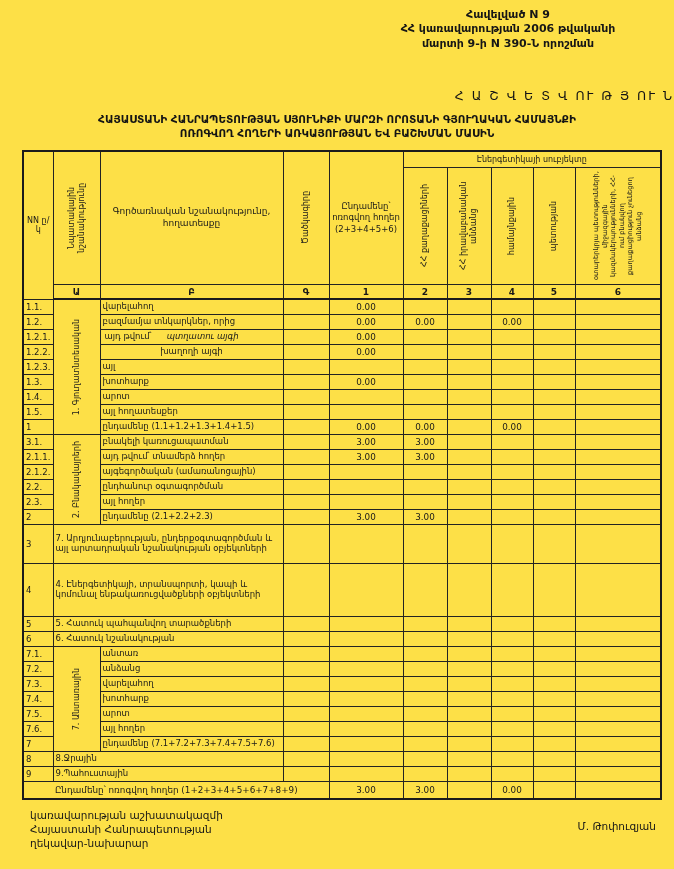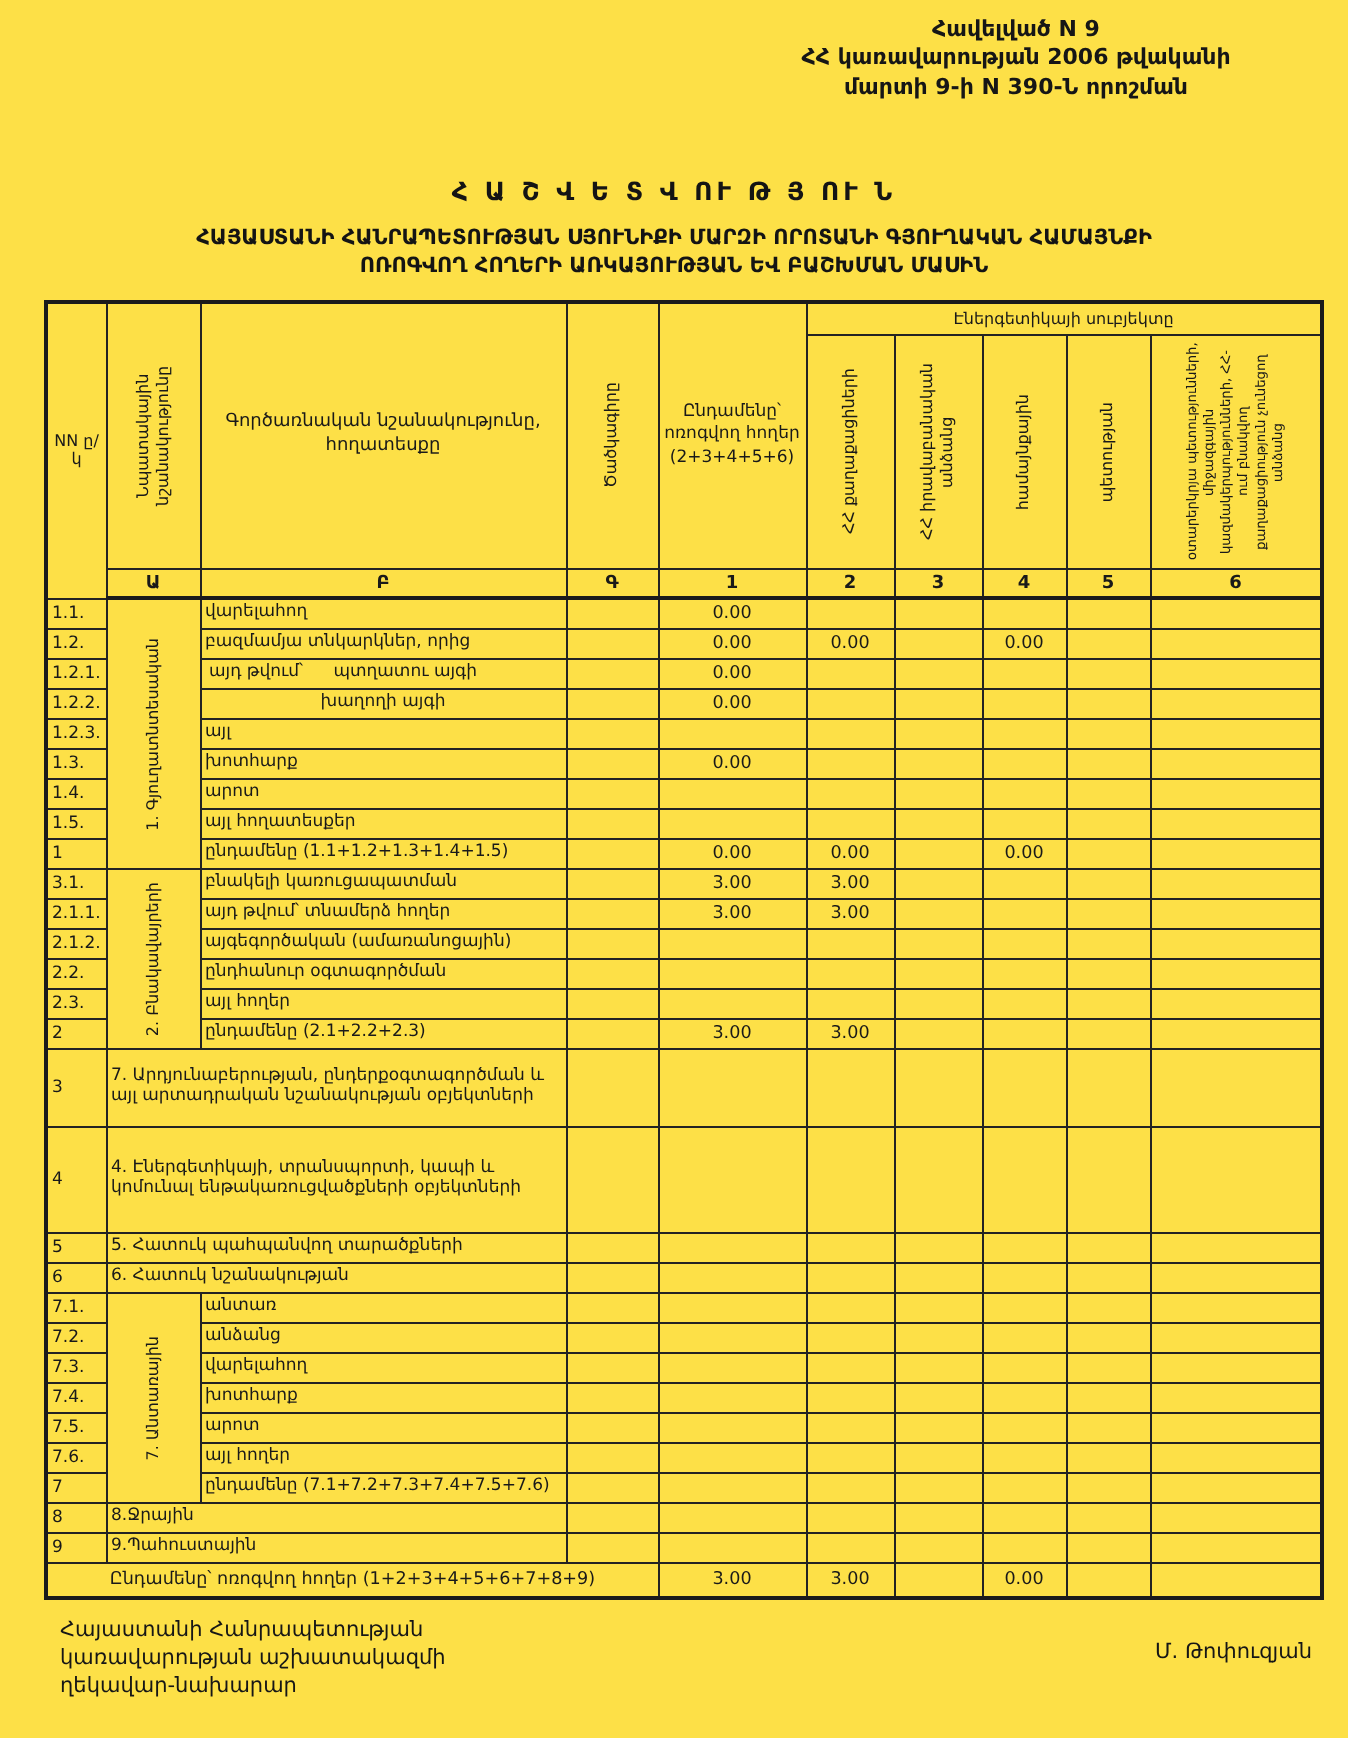--- a/index.html
+++ b/index.html
@@ -16,21 +16,21 @@
     overflow:hidden;
   }
   
   .annex{
     position:absolute;top:8px;right:16px;width:300px;
     text-align:center;font-weight:bold;font-size:11px;line-height:1.3;
     color:#161616;
   }
   
   .titles{position:absolute;top:88px;left:0;width:674px;text-align:center;color:#141414;}
-  .title-main{font-weight:bold;font-size:12.5px;letter-spacing:2px;margin-bottom:9px;}
+  .title-main{font-weight:normal;font-size:12.5px;letter-spacing:2px;margin-bottom:9px;text-align:right;}
   .title-sub{font-weight:bold;font-size:10.5px;line-height:1.35;}
   
   table.report{
     position:absolute;top:150px;left:22px;width:638px;
     border-collapse:collapse;table-layout:fixed;
     font-size:8.5px;color:#191919;
   }
   table.report th,table.report td{
     border:1px solid #232323;
     padding:0 2px;
@@ -64,21 +64,21 @@
   tr td.row-label.split{padding-left:4px;}
   td.row-label.split .mid{flex:1;text-align:center;}
   td.group-cell{text-align:center;}
   td.val-cell{text-align:center;font-size:8.8px;}
   td.code-cell{background:transparent;}
   tr.tall-a td{height:38px;}
   tr.tall-b td{height:52px;}
   td.grand{text-align:center;font-size:8.8px;height:16px;}
   
   td.row-label.split{display:table-cell;}
-  td.row-label.split .mid{display:inline-block;width:58%;text-align:center;}
+  td.row-label.split .mid{display:inline-block;width:58%;text-align:center;font-style:italic;}
   
   .footer-left{
     position:absolute;left:30px;top:808px;
     font-size:10.5px;line-height:1.35;color:#161616;
   }
   .footer-sign{
     position:absolute;right:18px;top:820px;
     font-size:10.5px;color:#161616;
   }
 </style>
@@ -478,19 +478,19 @@
           <td class="val-cell">3.00</td>
           <td class="val-cell"></td>
           <td class="val-cell">0.00</td>
           <td class="val-cell"></td>
           <td class="val-cell"></td>
         </tr>
       </tbody>
   </table>
 
   <div class="footer-left">
+    <div>կառավարության աշխատակազմի</div>
     <div>Հայաստանի Հանրապետության</div>
-    <div>կառավարության աշխատակազմի</div>
     <div>ղեկավար-նախարար</div>
   </div>
   <div class="footer-sign">Մ. Թոփուզյան</div>
 
 </div>
 
 </body></html>

